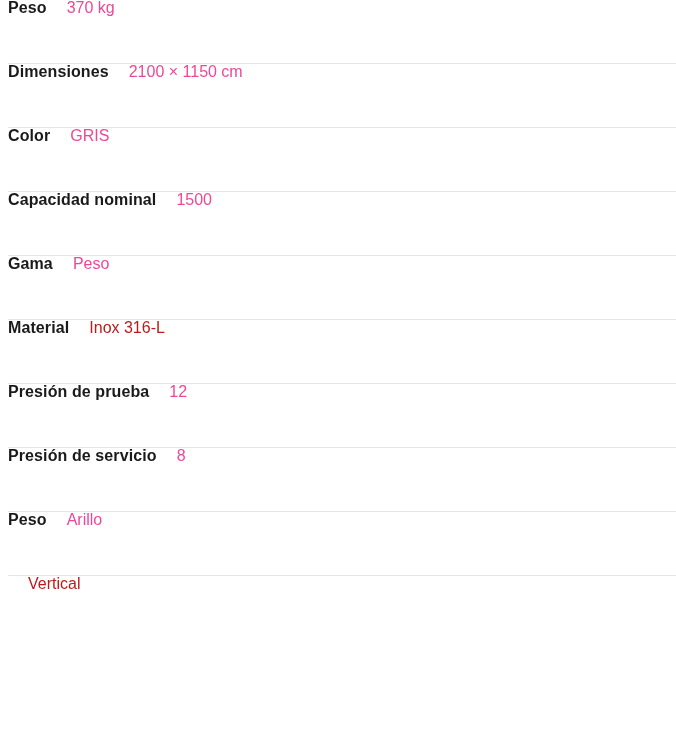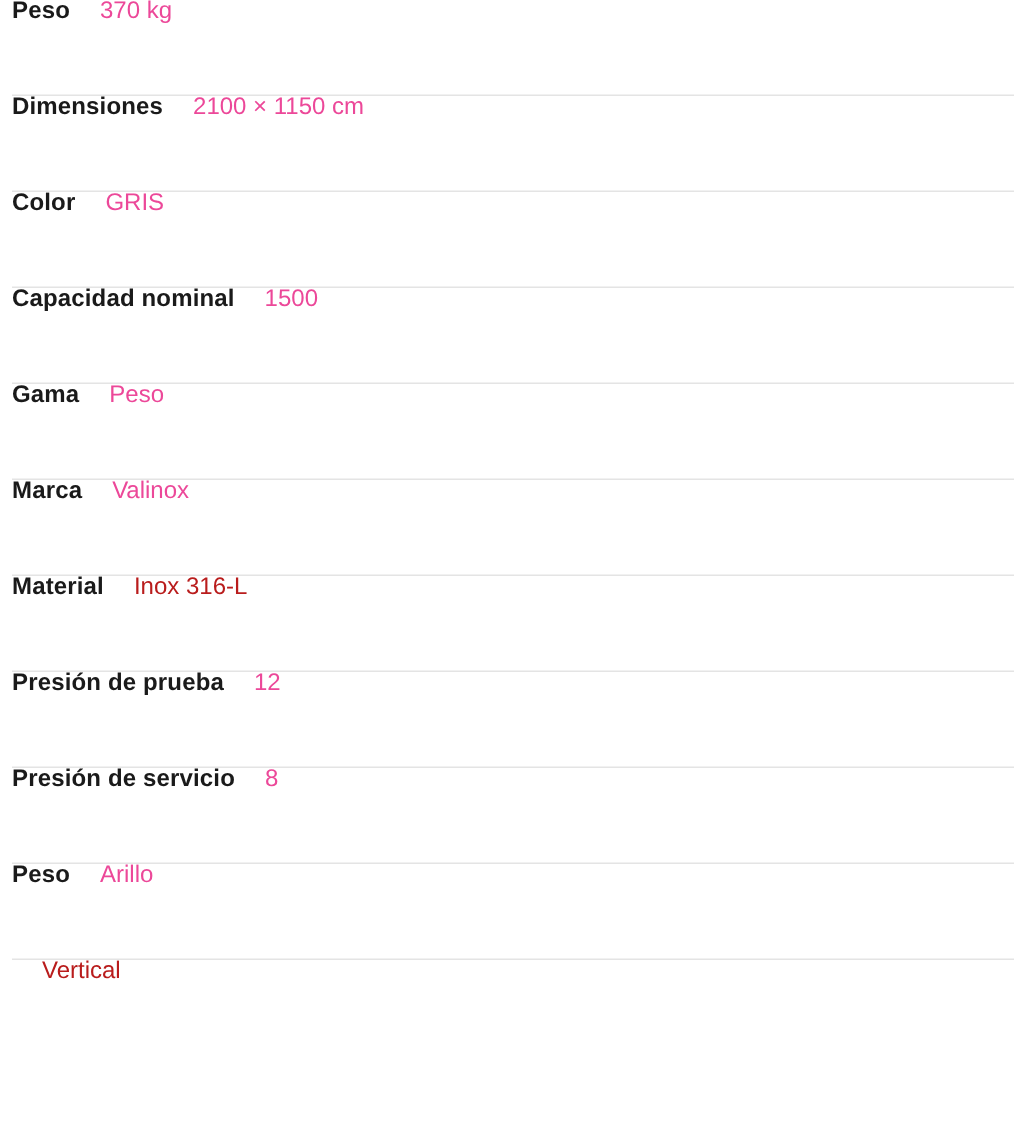--- a/index.html
+++ b/index.html
@@ -85,24 +85,20 @@
     </div>
     <div class="spec-row">
       <span class="spec-label">Capacidad nominal</span>
       <span class="spec-value">1500</span>
     </div>
     <div class="spec-row">
       <span class="spec-label">Gama</span>
       <span class="spec-value">Peso</span>
     </div>
     <div class="spec-row">
-      <span class="spec-label">Marca</span>
-      <span class="spec-value">Valinox</span>
-    </div>
-    <div class="spec-row">
       <span class="spec-label">Material</span>
       <span class="spec-value tone-dark">Inox 316-L</span>
     </div>
     <div class="spec-row">
       <span class="spec-label">Presión de prueba</span>
       <span class="spec-value">12</span>
     </div>
     <div class="spec-row">
       <span class="spec-label">Presión de servicio</span>
       <span class="spec-value">8</span>

